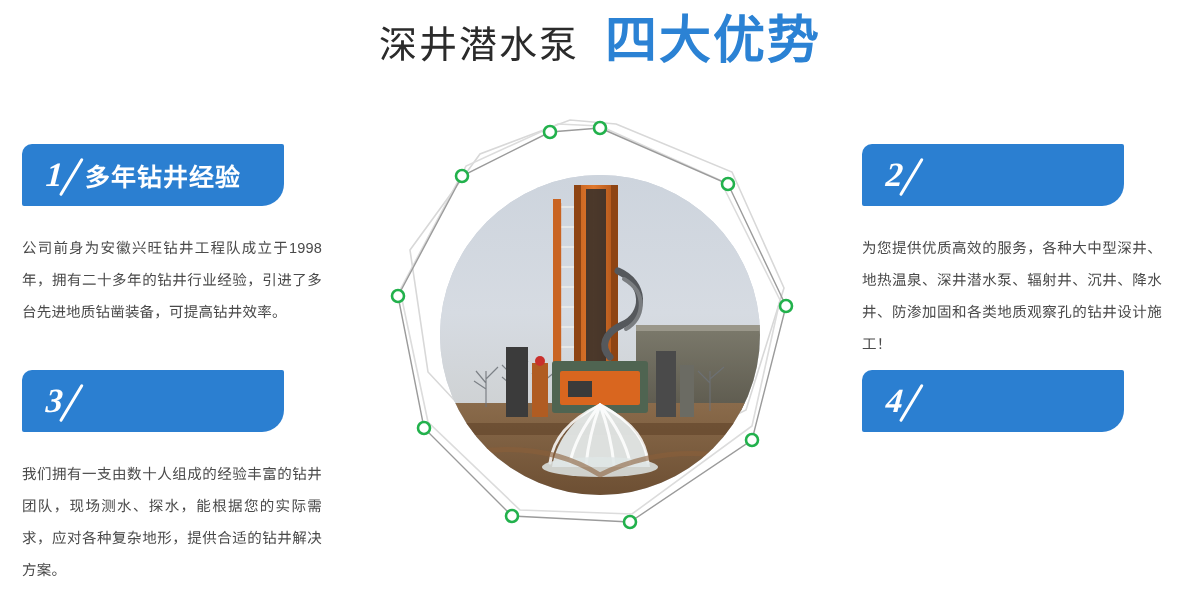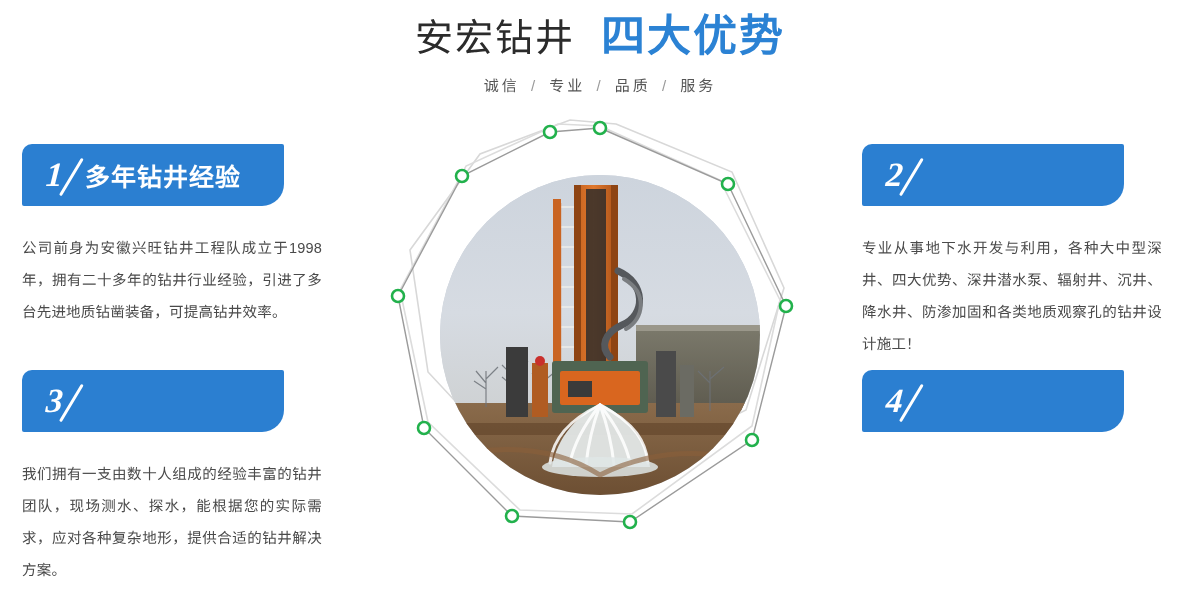--- a/index.html
+++ b/index.html
@@ -41,21 +41,21 @@
   }
 
   .title-main {
     font-size: 38px;
     font-weight: 400;
     color: #2b2b2b;
     letter-spacing: 2px;
   }
 
   .title-accent {
-    font-size: 44px;
+    font-size: 52px;
     font-weight: 700;
     color: #2b82d4;
     letter-spacing: 2px;
   }
 
   .subtitle {
     margin-top: 16px;
     font-size: 15px;
     color: #555555;
     letter-spacing: 3px;
@@ -174,31 +174,22 @@
 
   .photo-svg { display: block; width: 320px; height: 320px; }
 </style>
 </head>
 <body>
 
 <div class="page">
 
   <div class="header">
     <div class="title-row">
-      <span class="title-main">安宏钻井</span>
+      <span class="title-main">深井潜水泵</span>
       <span class="title-accent">四大优势</span>
-    </div>
-    <div class="subtitle">
-      <span>诚信</span>
-      <span class="sep">/</span>
-      <span>专业</span>
-      <span class="sep">/</span>
-      <span>品质</span>
-      <span class="sep">/</span>
-      <span>服务</span>
     </div>
   </div>
 
   <div class="card card-left card-1">
     <div class="card-head">
       <span class="card-num">1</span>
       <span class="card-title">多年钻井经验</span>
     </div>
     <div class="card-body">公司前身为安徽兴旺钻井工程队成立于1998年，拥有二十多年的钻井行业经验，引进了多台先进地质钻凿装备，可提高钻井效率。</div>
   </div>
@@ -207,21 +198,21 @@
     <div class="card-head">
       <span class="card-num">3</span>
     </div>
     <div class="card-body">我们拥有一支由数十人组成的经验丰富的钻井团队，现场测水、探水，能根据您的实际需求，应对各种复杂地形，提供合适的钻井解决方案。</div>
   </div>
 
   <div class="card card-right card-2">
     <div class="card-head">
       <span class="card-num">2</span>
     </div>
-    <div class="card-body">专业从事地下水开发与利用，各种大中型深井、四大优势、深井潜水泵、辐射井、沉井、降水井、防渗加固和各类地质观察孔的钻井设计施工！</div>
+    <div class="card-body">为您提供优质高效的服务，各种大中型深井、地热温泉、深井潜水泵、辐射井、沉井、降水井、防渗加固和各类地质观察孔的钻井设计施工！</div>
   </div>
 
   <div class="card card-right card-4">
     <div class="card-head">
       <span class="card-num">4</span>
     </div>
   </div>
 
   <div class="center-graphic">
 

